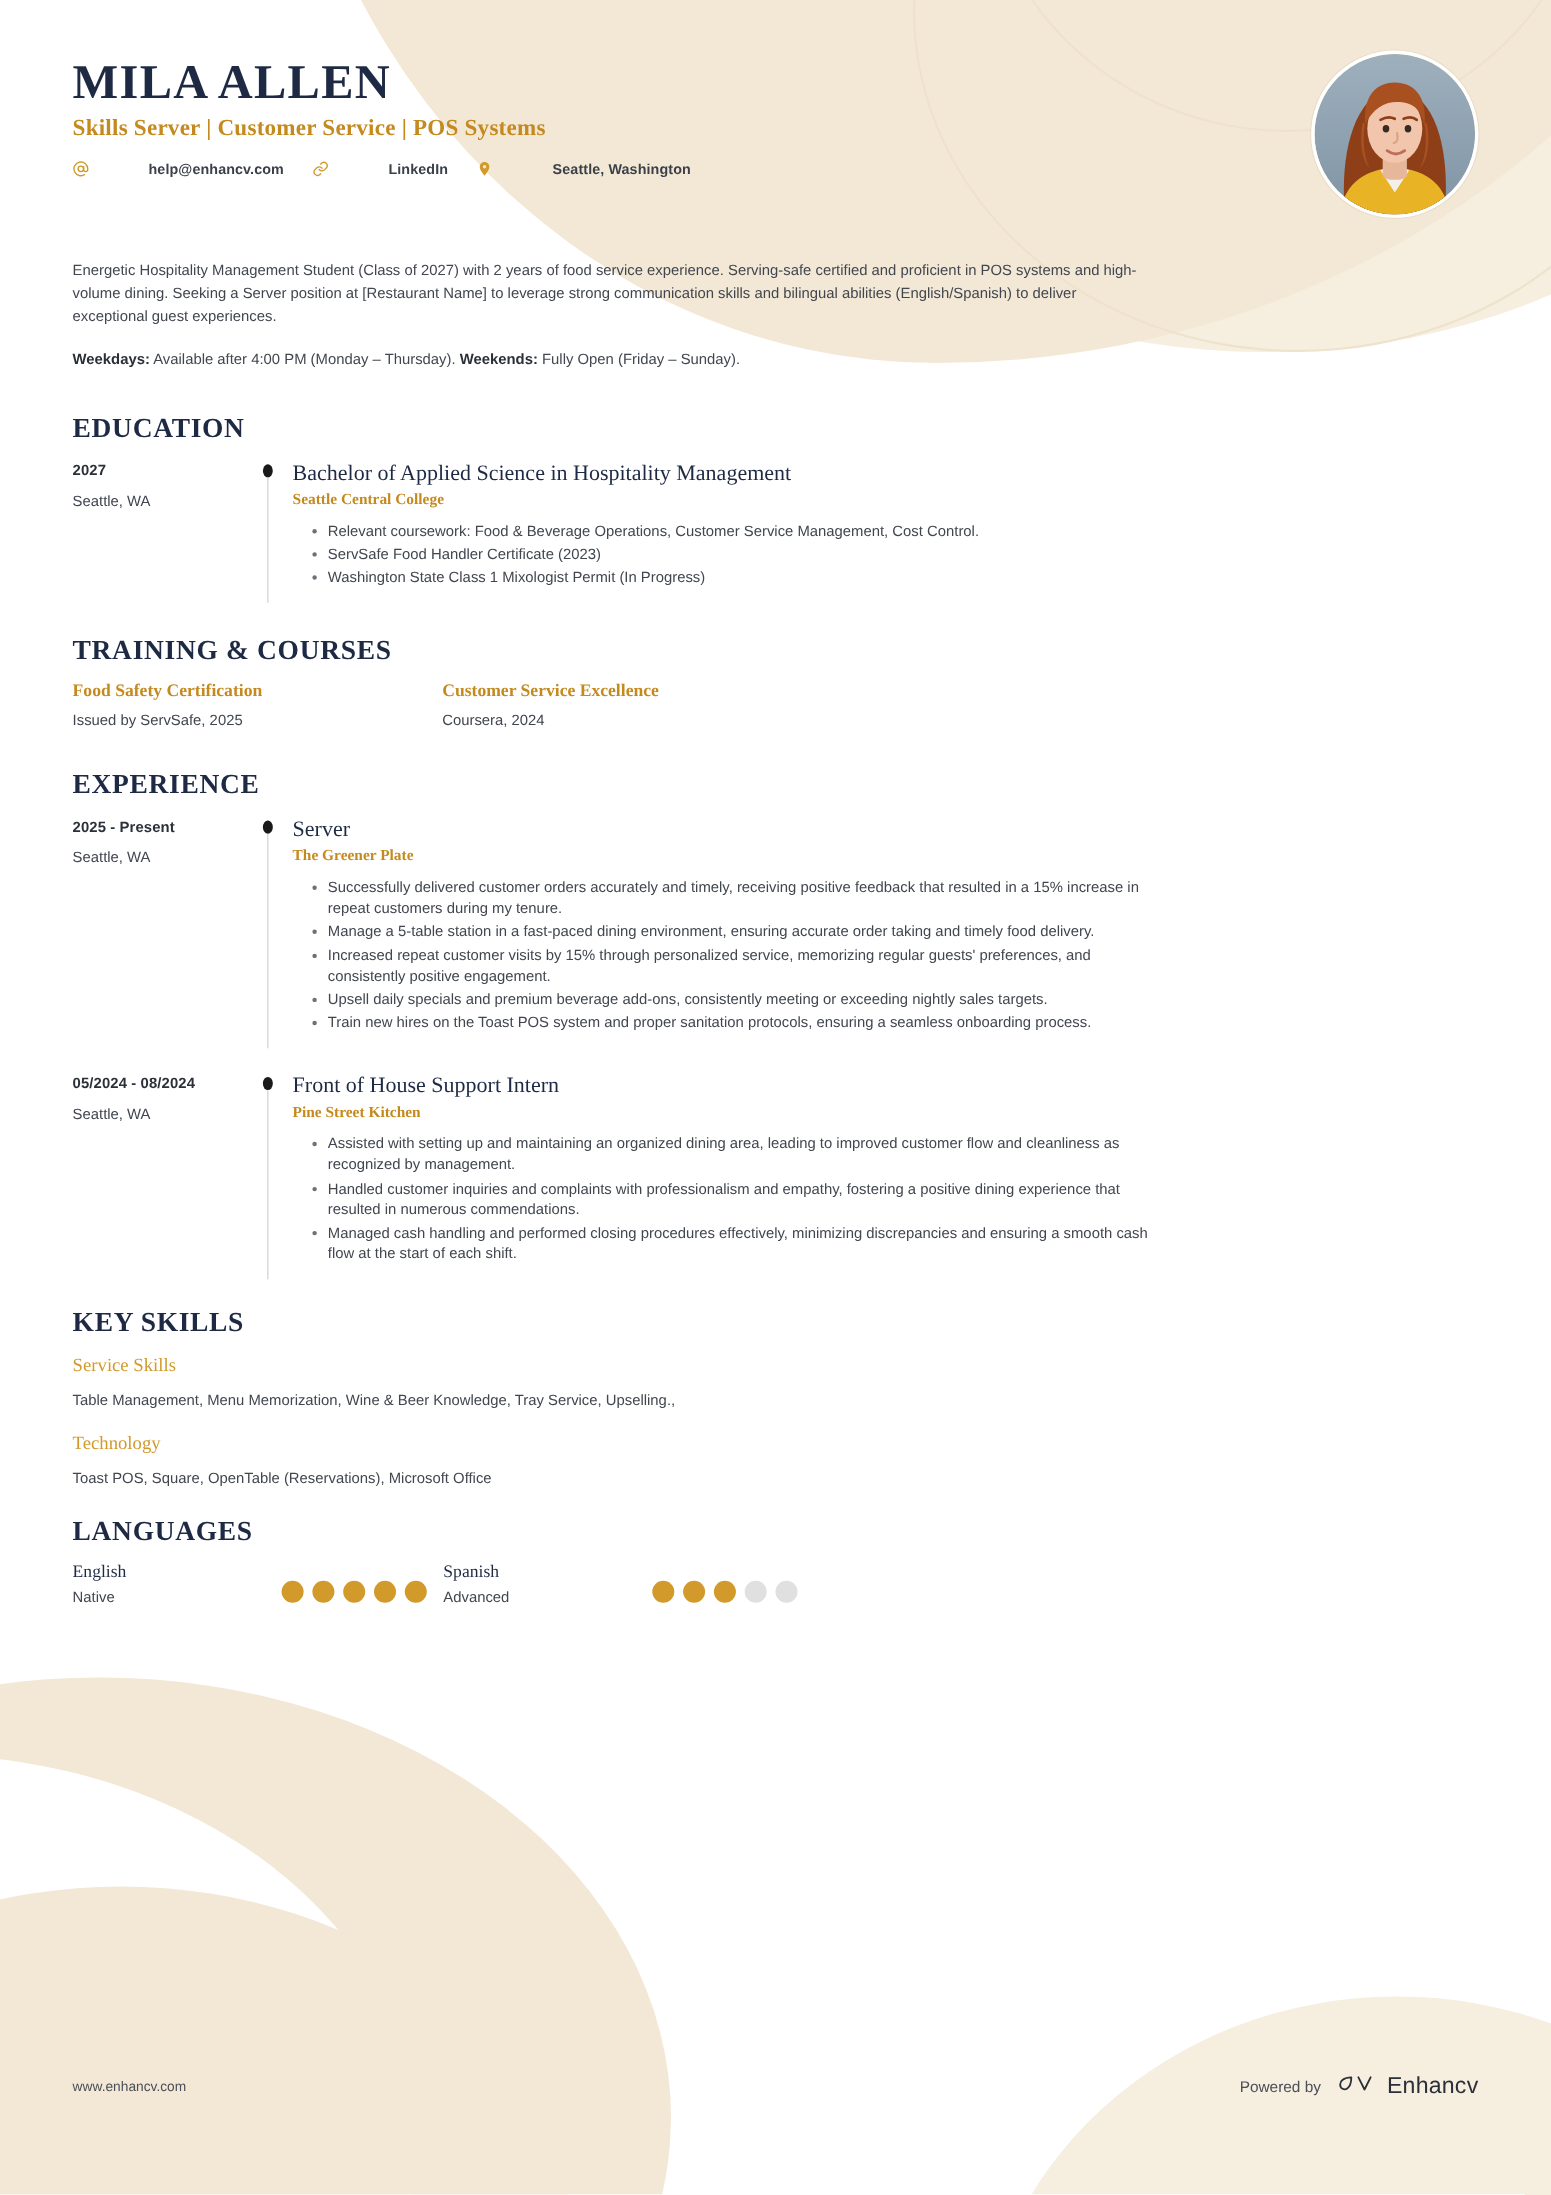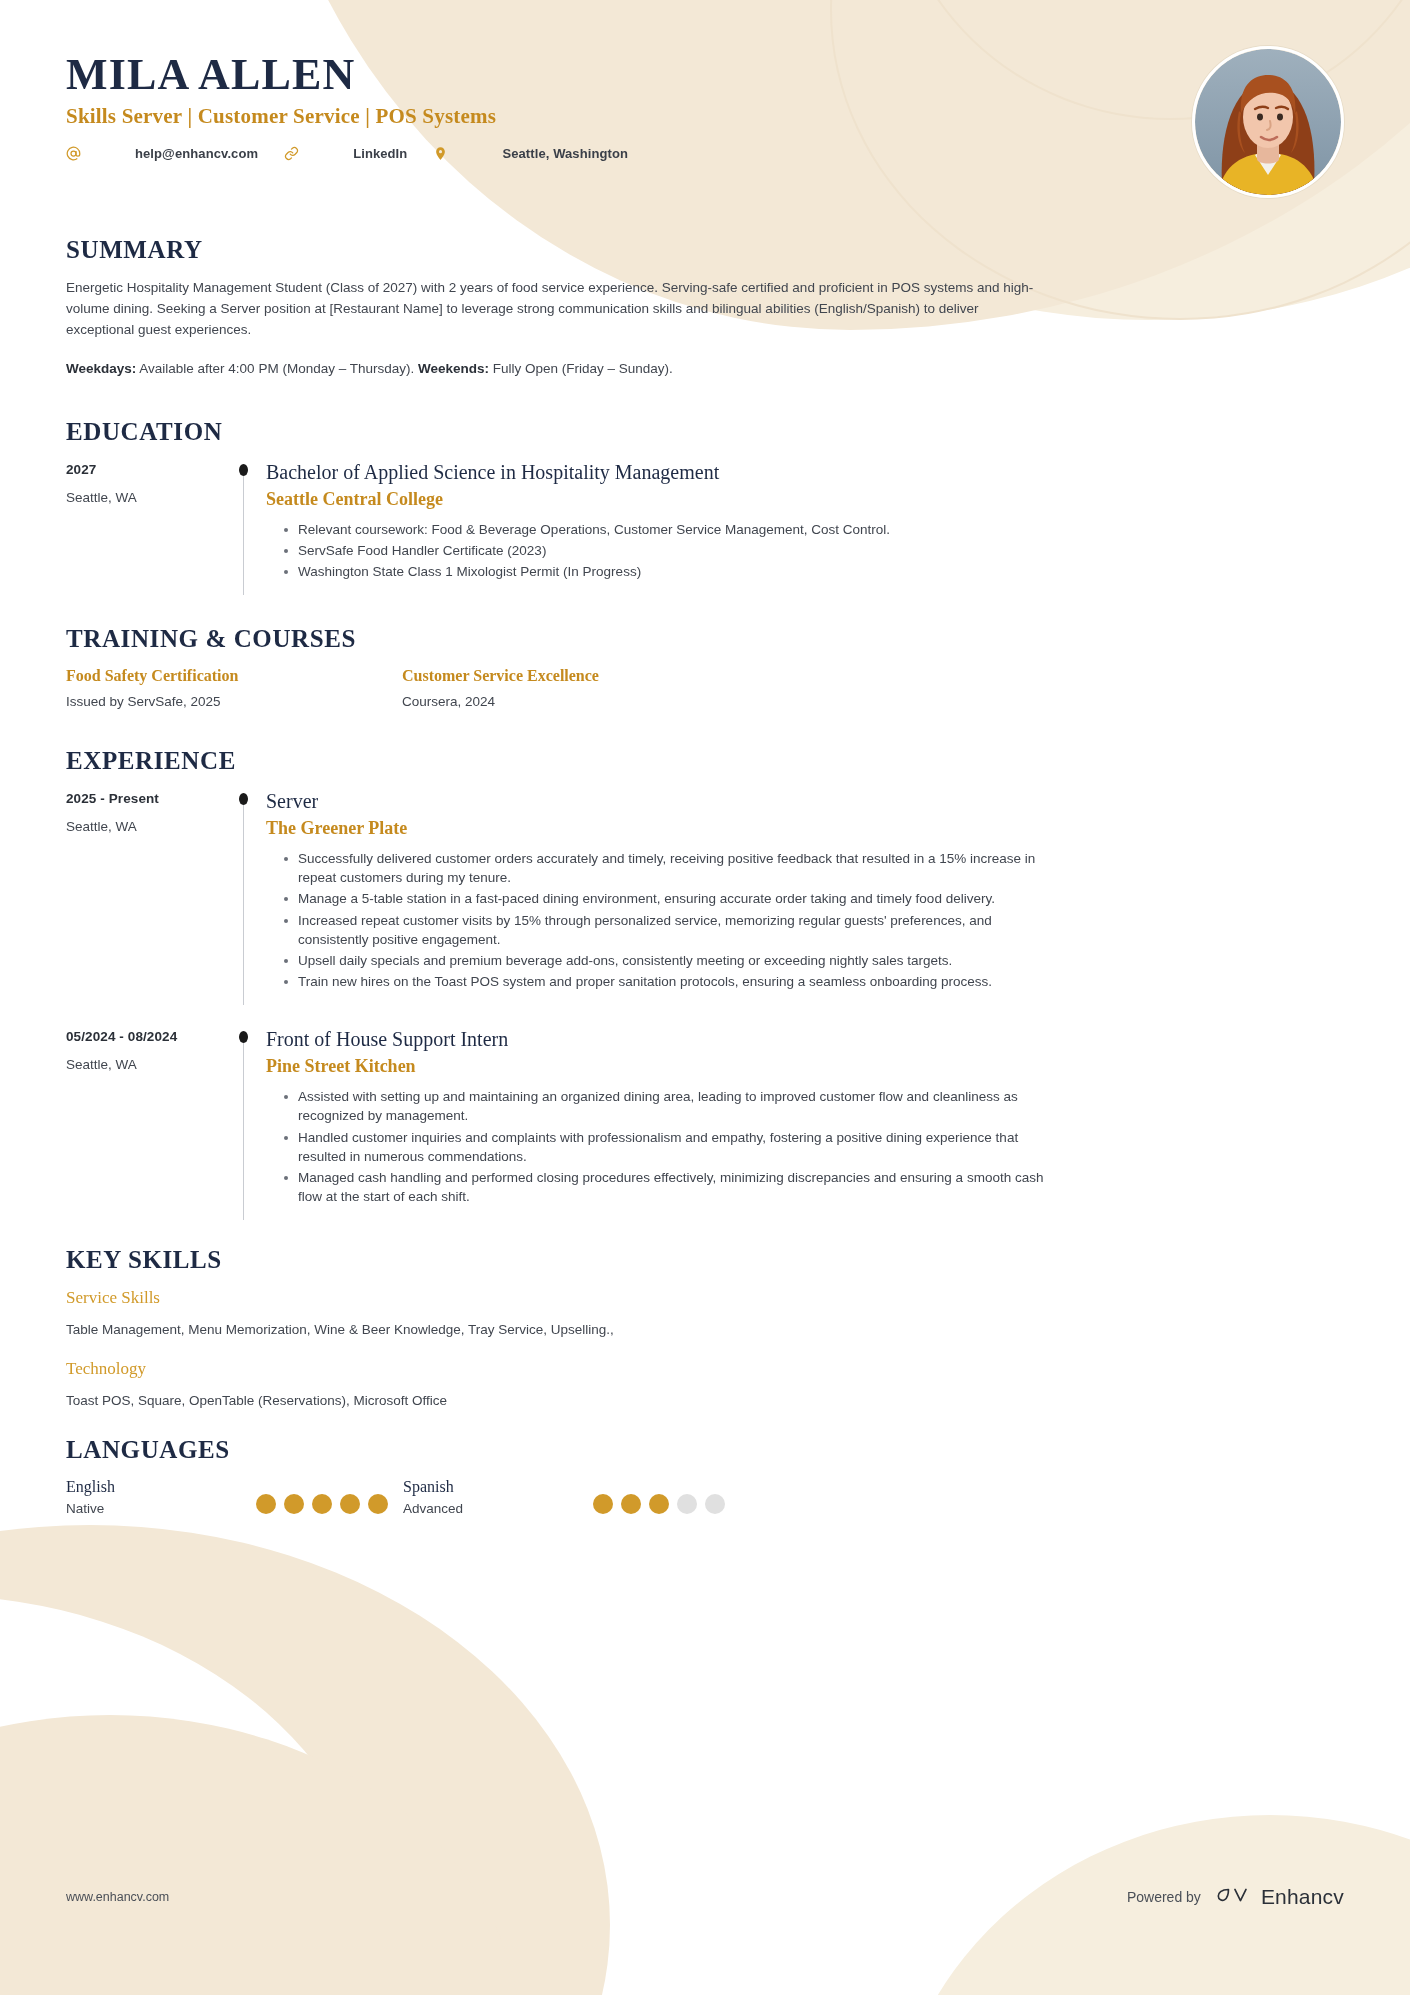--- a/index.html
+++ b/index.html
@@ -131,21 +131,21 @@
     width: 1px; background: #c9ccd2;
   }
   .entry-right { flex: 1; padding-left: 4px; padding-bottom: 12px; }
   .entry-title {
     font-family: "Liberation Serif", serif;
     font-size: 20px; color: #1e2a44; line-height: 1.2;
   }
   .entry-org {
     font-family: "Liberation Serif", serif;
     font-weight: bold;
-    font-size: 18px; color: #c58a1e; margin-top: 5px;
+    font-size: 14px; color: #c58a1e; margin-top: 5px;
   }
   ul.bullets { margin-top: 10px; padding-left: 18px; list-style: none; }
   ul.bullets li {
     position: relative; font-size: 13.5px; line-height: 1.42;
     color: #41464f; margin-bottom: 2px; padding-left: 14px; max-width: 775px;
   }
   ul.bullets li::before {
     content: "";
     position: absolute; left: 0; top: 8px;
     width: 4px; height: 4px; border-radius: 50%; background: #6b7079;
@@ -276,21 +276,20 @@
             <ellipse cx="85" cy="68" rx="3" ry="3.4" fill="#3a2a22"></ellipse>
 
             <path d="M75 72 q2 8 -3 9" stroke="#d9a384" stroke-width="2" fill="none" stroke-linecap="round"></path>
             <path d="M66 88 q8 6 16 0" stroke="#bd6d5a" stroke-width="2.6" fill="none" stroke-linecap="round"></path>
           </g>
         </svg>
       </div>
     </div>
 
     <div class="section" style="margin-top:26px;">
-      <div class="section-title">SUMMARY</div>
       <div class="para">Energetic Hospitality Management Student (Class of 2027) with 2 years of food service experience. Serving-safe certified and proficient in POS systems and high-volume dining. Seeking a Server position at [Restaurant Name] to leverage strong communication skills and bilingual abilities (English/Spanish) to deliver exceptional guest experiences.</div>
       <div class="para avail">
         <b>Weekdays:</b><span> Available after 4:00 PM (Monday – Thursday). </span><b>Weekends:</b><span> Fully Open (Friday – Sunday).</span>
       </div>
     </div>
 
     <div class="section" style="margin-top:38px;">
       <div class="section-title">EDUCATION</div>
 
       <div class="entry">

